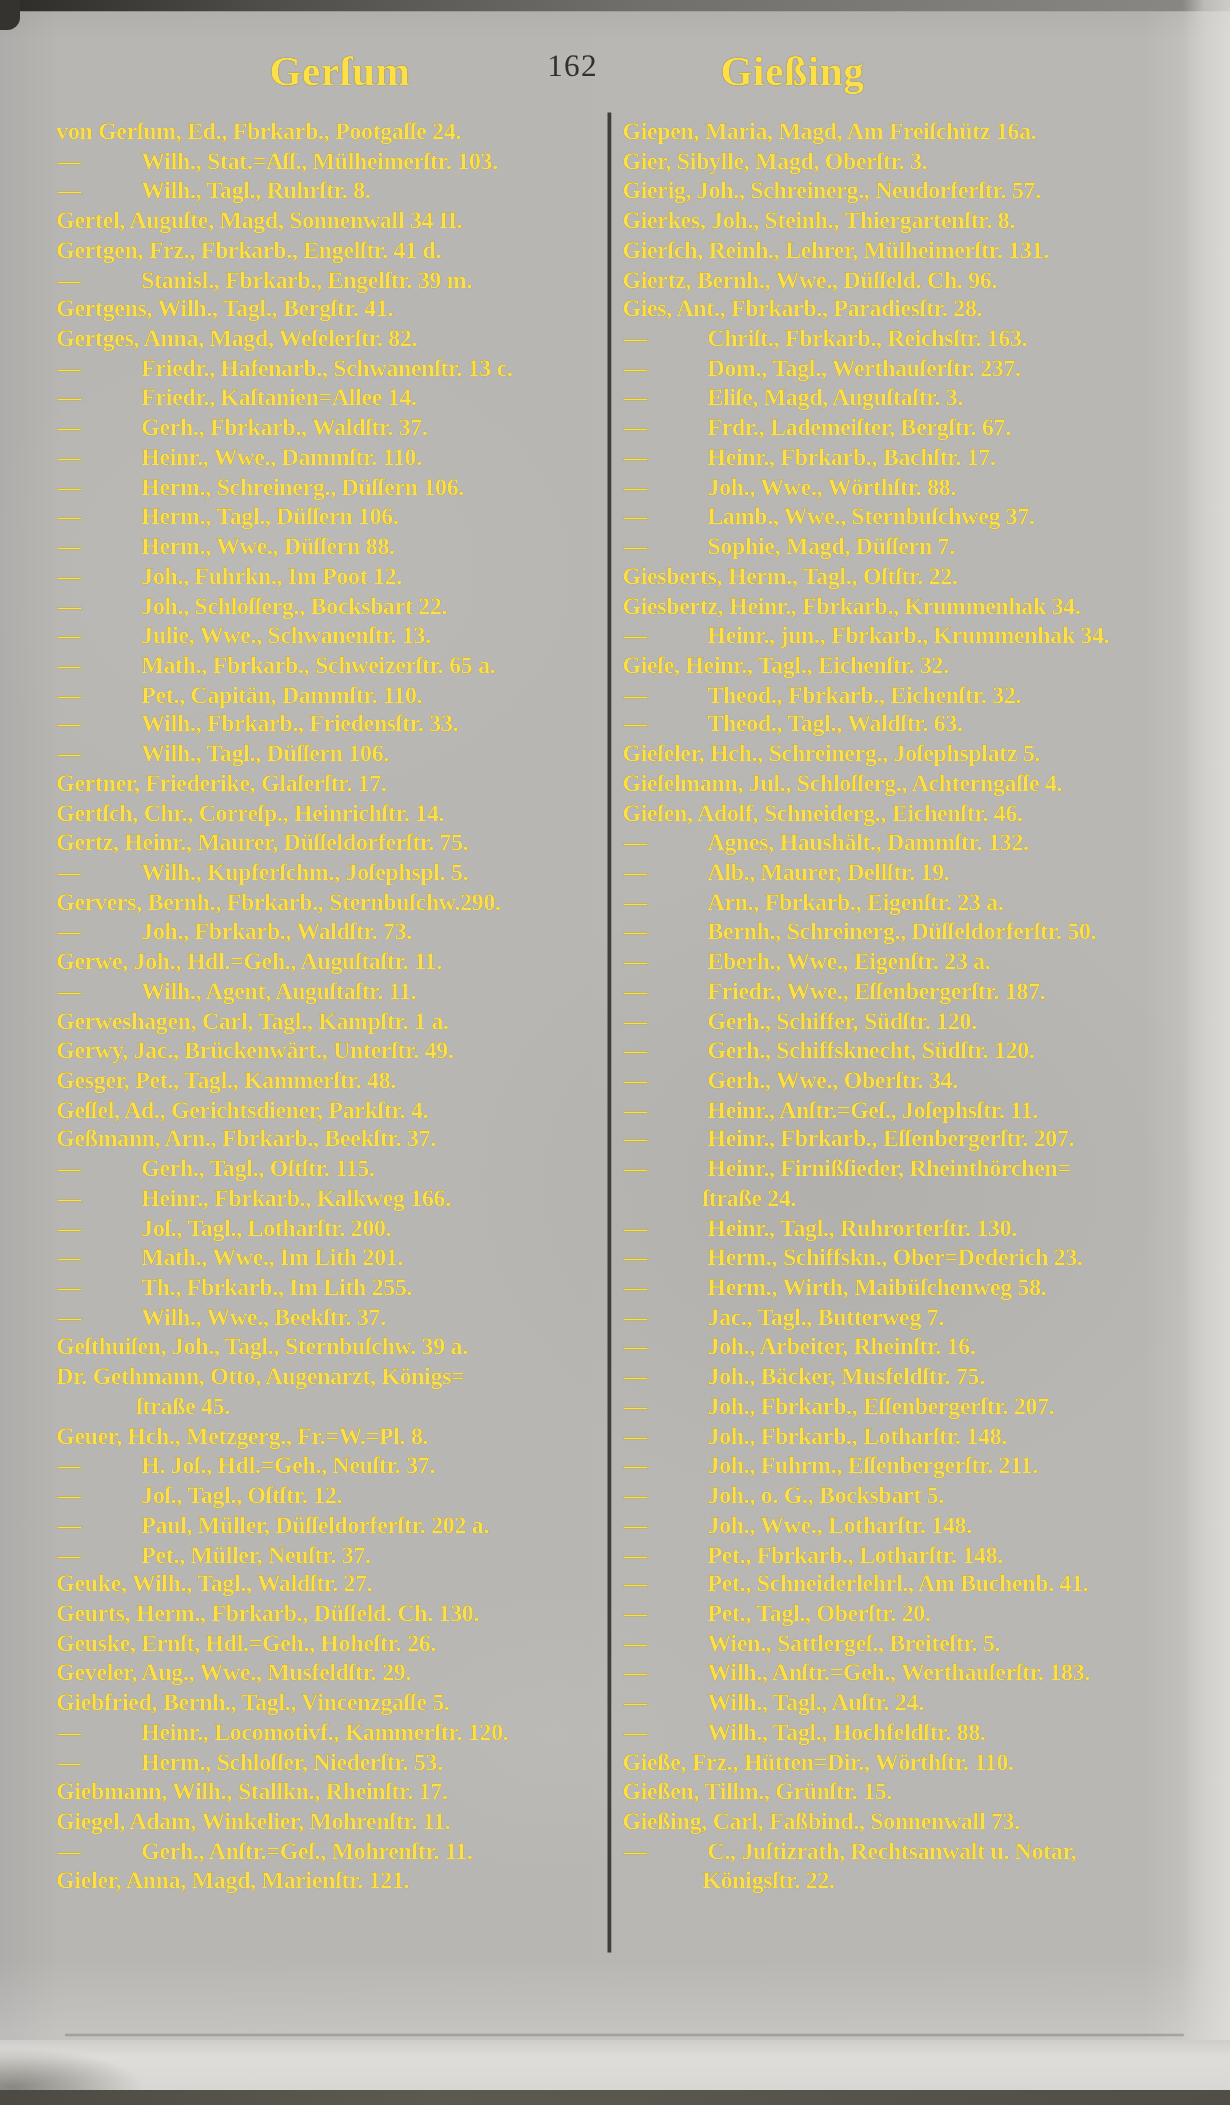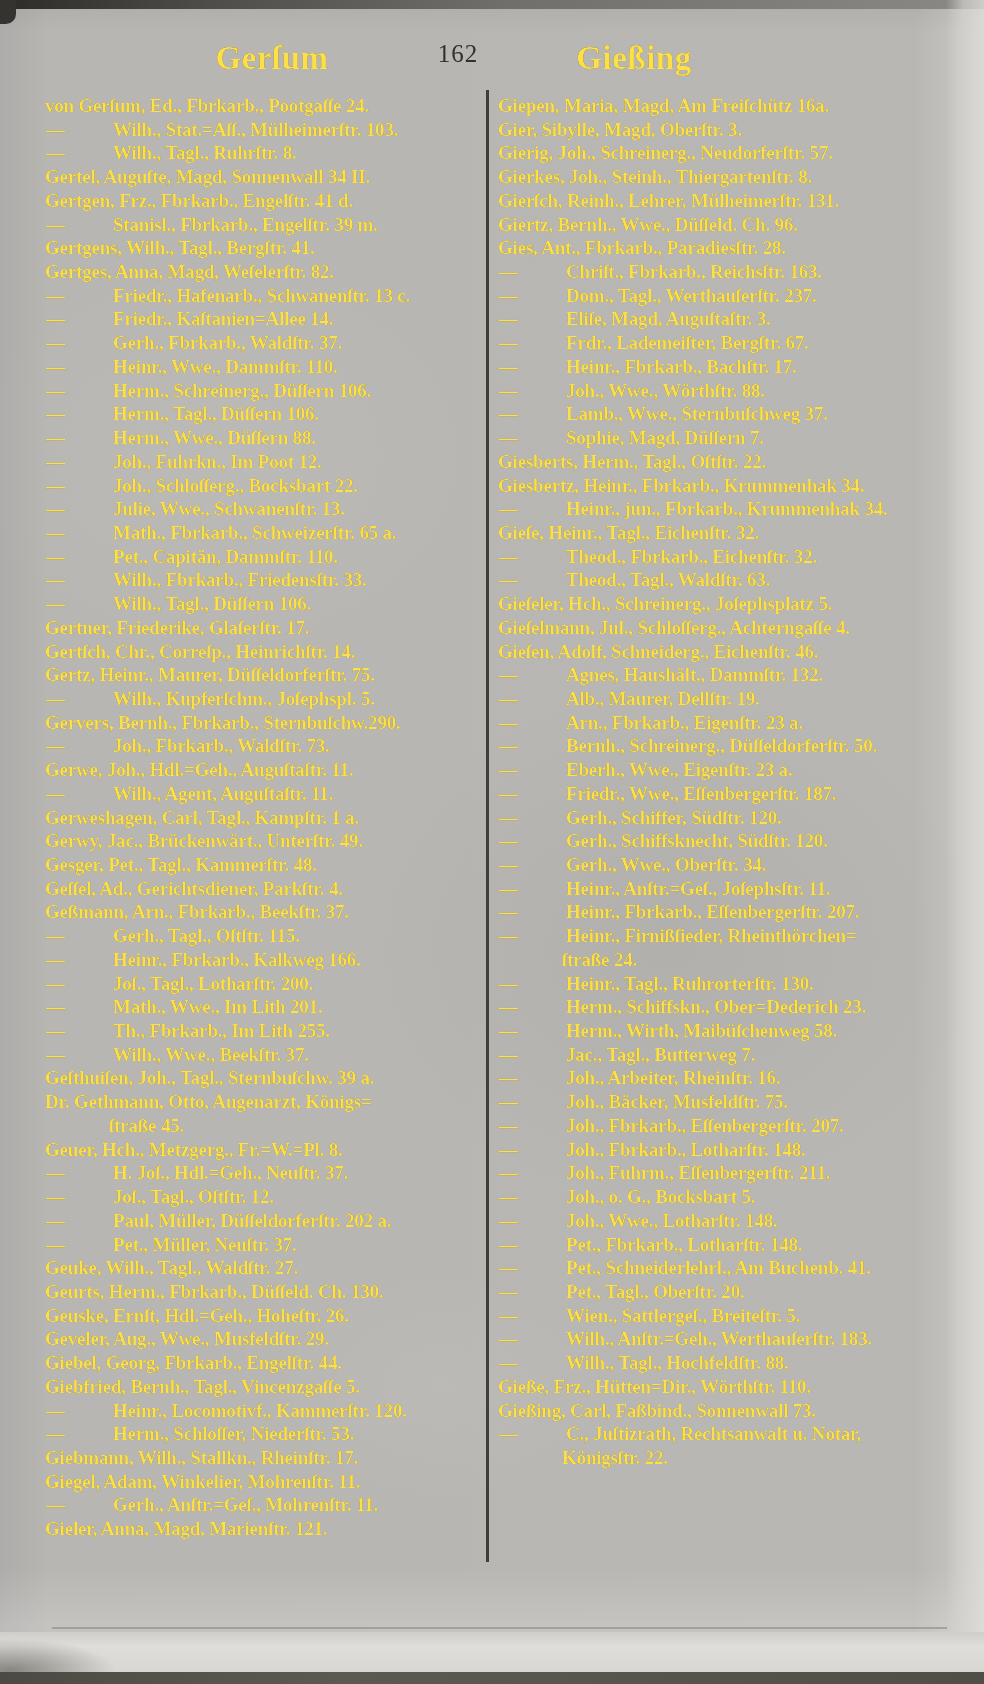--- a/index.html
+++ b/index.html
@@ -136,21 +136,20 @@
       <div class="line cont">ſtraße 45.</div>
       <div class="line entry">Geuer, Hch., Metzgerg., Fr.=W.=Pl. 8.</div>
       <div class="line dash"><span class="dash-glyph">—</span>H. Joſ., Hdl.=Geh., Neuſtr. 37.</div>
       <div class="line dash"><span class="dash-glyph">—</span>Joſ., Tagl., Oſtſtr. 12.</div>
       <div class="line dash"><span class="dash-glyph">—</span>Paul, Müller, Düſſeldorferſtr. 202 a.</div>
       <div class="line dash"><span class="dash-glyph">—</span>Pet., Müller, Neuſtr. 37.</div>
       <div class="line entry">Geuke, Wilh., Tagl., Waldſtr. 27.</div>
       <div class="line entry">Geurts, Herm., Fbrkarb., Düſſeld. Ch. 130.</div>
       <div class="line entry">Geuske, Ernſt, Hdl.=Geh., Hoheſtr. 26.</div>
       <div class="line entry">Geveler, Aug., Wwe., Musfeldſtr. 29.</div>
-      <div class="line entry">Giebel, Georg, Fbrkarb., Engelſtr. 44.</div>
       <div class="line entry">Giebfried, Bernh., Tagl., Vincenzgaſſe 5.</div>
       <div class="line dash"><span class="dash-glyph">—</span>Heinr., Locomotivf., Kammerſtr. 120.</div>
       <div class="line dash"><span class="dash-glyph">—</span>Herm., Schloſſer, Niederſtr. 53.</div>
       <div class="line entry">Giebmann, Wilh., Stallkn., Rheinſtr. 17.</div>
       <div class="line entry">Giegel, Adam, Winkelier, Mohrenſtr. 11.</div>
       <div class="line dash"><span class="dash-glyph">—</span>Gerh., Anſtr.=Geſ., Mohrenſtr. 11.</div>
       <div class="line entry">Gieler, Anna, Magd, Marienſtr. 121.</div>
     </div>
   <div class="col col-right" id="col-right">
       <div class="line entry">Giepen, Maria, Magd, Am Freiſchütz 16a.</div>
@@ -199,19 +198,21 @@
       <div class="line dash"><span class="dash-glyph">—</span>Joh., Fbrkarb., Eſſenbergerſtr. 207.</div>
       <div class="line dash"><span class="dash-glyph">—</span>Joh., Fbrkarb., Lotharſtr. 148.</div>
       <div class="line dash"><span class="dash-glyph">—</span>Joh., Fuhrm., Eſſenbergerſtr. 211.</div>
       <div class="line dash"><span class="dash-glyph">—</span>Joh., o. G., Bocksbart 5.</div>
       <div class="line dash"><span class="dash-glyph">—</span>Joh., Wwe., Lotharſtr. 148.</div>
       <div class="line dash"><span class="dash-glyph">—</span>Pet., Fbrkarb., Lotharſtr. 148.</div>
       <div class="line dash"><span class="dash-glyph">—</span>Pet., Schneiderlehrl., Am Buchenb. 41.</div>
       <div class="line dash"><span class="dash-glyph">—</span>Pet., Tagl., Oberſtr. 20.</div>
       <div class="line dash"><span class="dash-glyph">—</span>Wien., Sattlergeſ., Breiteſtr. 5.</div>
       <div class="line dash"><span class="dash-glyph">—</span>Wilh., Anſtr.=Geh., Werthauſerſtr. 183.</div>
+      <div class="line dash"><span class="dash-glyph">—</span>Wilh., Tagl., Auſtr. 24.</div>
       <div class="line dash"><span class="dash-glyph">—</span>Wilh., Tagl., Hochfeldſtr. 88.</div>
       <div class="line entry">Gieße, Frz., Hütten=Dir., Wörthſtr. 110.</div>
+      <div class="line entry">Gießen, Tillm., Grünſtr. 15.</div>
       <div class="line entry">Gießing, Carl, Faßbind., Sonnenwall 73.</div>
       <div class="line dash"><span class="dash-glyph">—</span>C., Juſtizrath, Rechtsanwalt u. Notar,</div>
       <div class="line cont">Königsſtr. 22.</div>
     </div>
 </div>
 
 </body></html>

